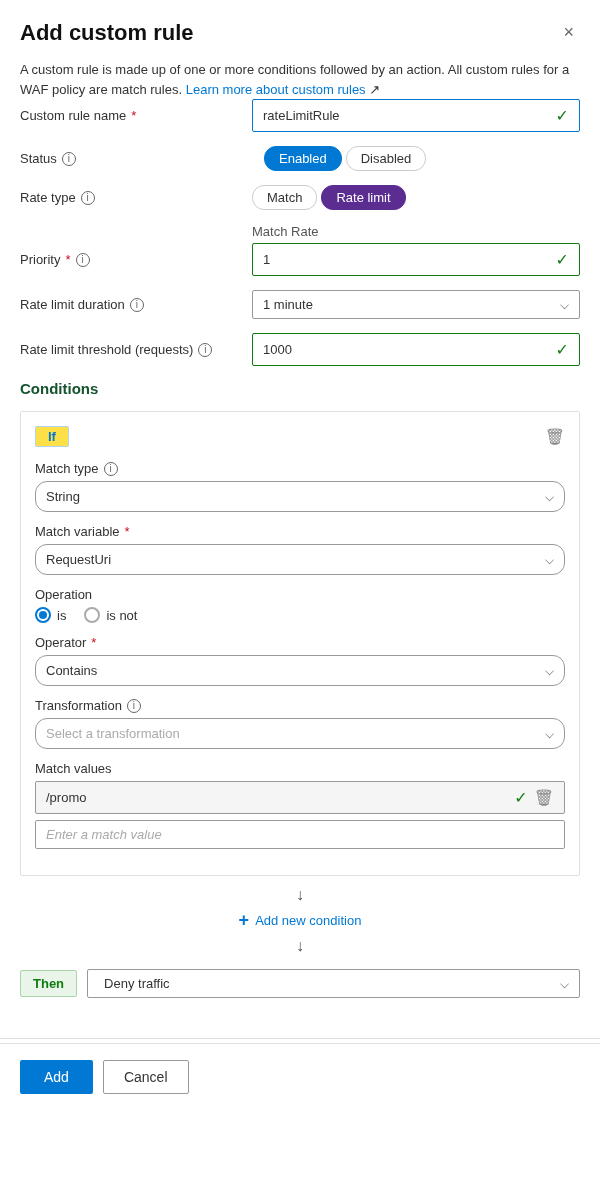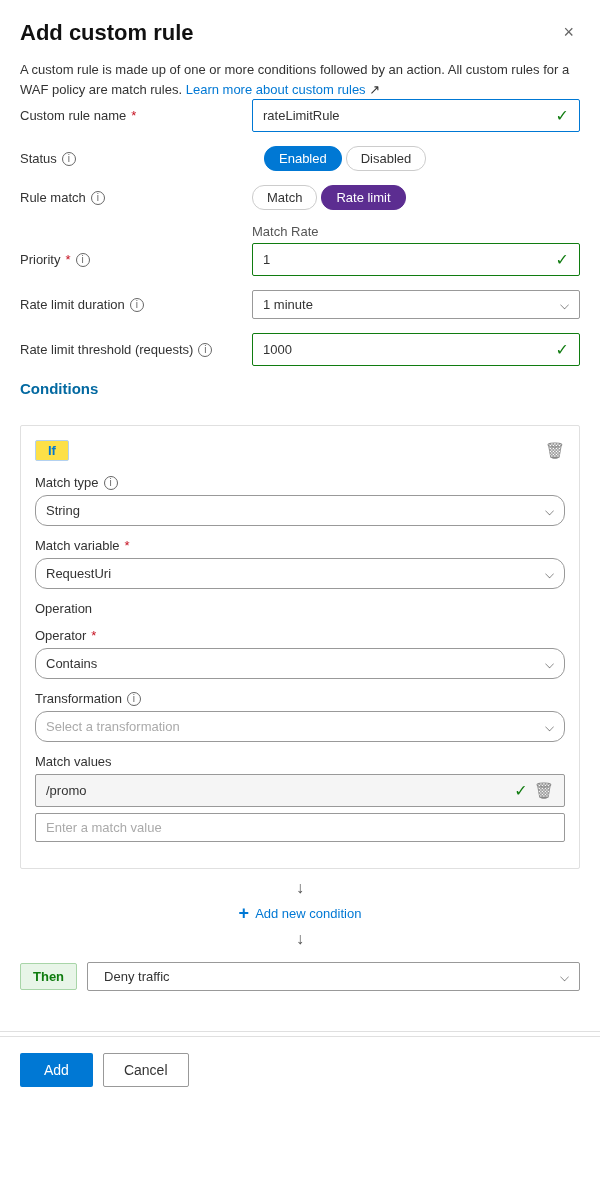--- a/index.html
+++ b/index.html
@@ -136,22 +136,22 @@
       border: 1px solid #ccc;
     }
     .rule-btn.rate-limit {
       background: #5c2d91;
       color: #fff;
       border: 1px solid #5c2d91;
     }
     .section-title {
       font-size: 15px;
       font-weight: 600;
-      color: #0369a1;
-      margin-bottom: 28px;
+      color: #14532d;
+      margin-bottom: 14px;
       margin-top: 6px;
     }
     .condition-block {
       border: 1px solid #e0e0e0;
       border-radius: 2px;
       padding: 14px;
       margin-bottom: 10px;
       background: #fff;
     }
     .condition-header {
@@ -249,20 +249,21 @@
       justify-content: space-between;
     }
     .match-value-empty {
       flex: 1;
       border: 1px solid #999;
       border-radius: 2px;
       padding: 6px 10px;
       font-size: 13px;
       color: #aaa;
       background: #fff;
+      font-style: italic;
     }
     .add-condition-row {
       display: flex;
       flex-direction: column;
       align-items: center;
       margin: 10px 0 14px 0;
       gap: 2px;
     }
     .arrow-down {
       color: #555;
@@ -363,21 +364,21 @@
       <span class="info-icon">i</span>
     </div>
     <div class="status-toggle">
       <button class="toggle-btn active">Enabled</button>
       <button class="toggle-btn inactive">Disabled</button>
     </div>
   </div>
 
   <div class="form-row">
     <div class="form-label">
-      <span>Rule match</span>
+      <span>Rate type</span>
       <span class="info-icon">i</span>
     </div>
     <div class="rule-type-toggle">
       <button class="rule-btn match">Match</button>
       <button class="rule-btn rate-limit">Rate limit</button>
     </div>
   </div>
 
   <div class="form-row" style="margin-bottom:4px; margin-left:232px;">
     <span class="match-rate-label">Match Rate</span>
@@ -443,20 +444,30 @@
       </div>
       <div class="dropdown">
         <span>RequestUri</span>
         <span class="chevron">⌵</span>
       </div>
     </div>
 
     <div class="field-group">
       <div class="field-label">
         <span>Operation</span>
+      </div>
+      <div class="operation-row">
+        <label class="radio-option">
+          <div class="radio-circle filled"></div>
+          <span>is</span>
+        </label>
+        <label class="radio-option">
+          <div class="radio-circle empty"></div>
+          <span>is not</span>
+        </label>
       </div>
     </div>
 
     <div class="field-group">
       <div class="field-label">
         <span>Operator</span>
         <span class="required">*</span>
       </div>
       <div class="dropdown">
         <span>Contains</span>

